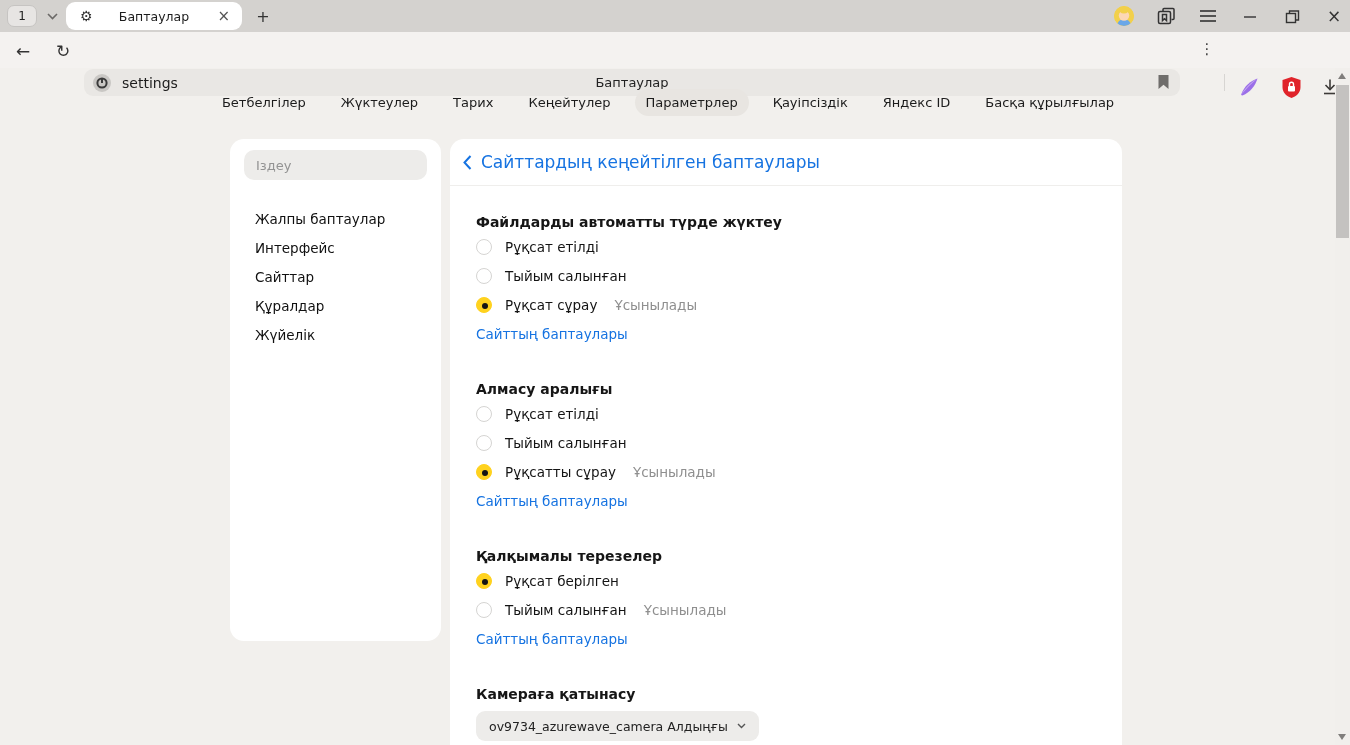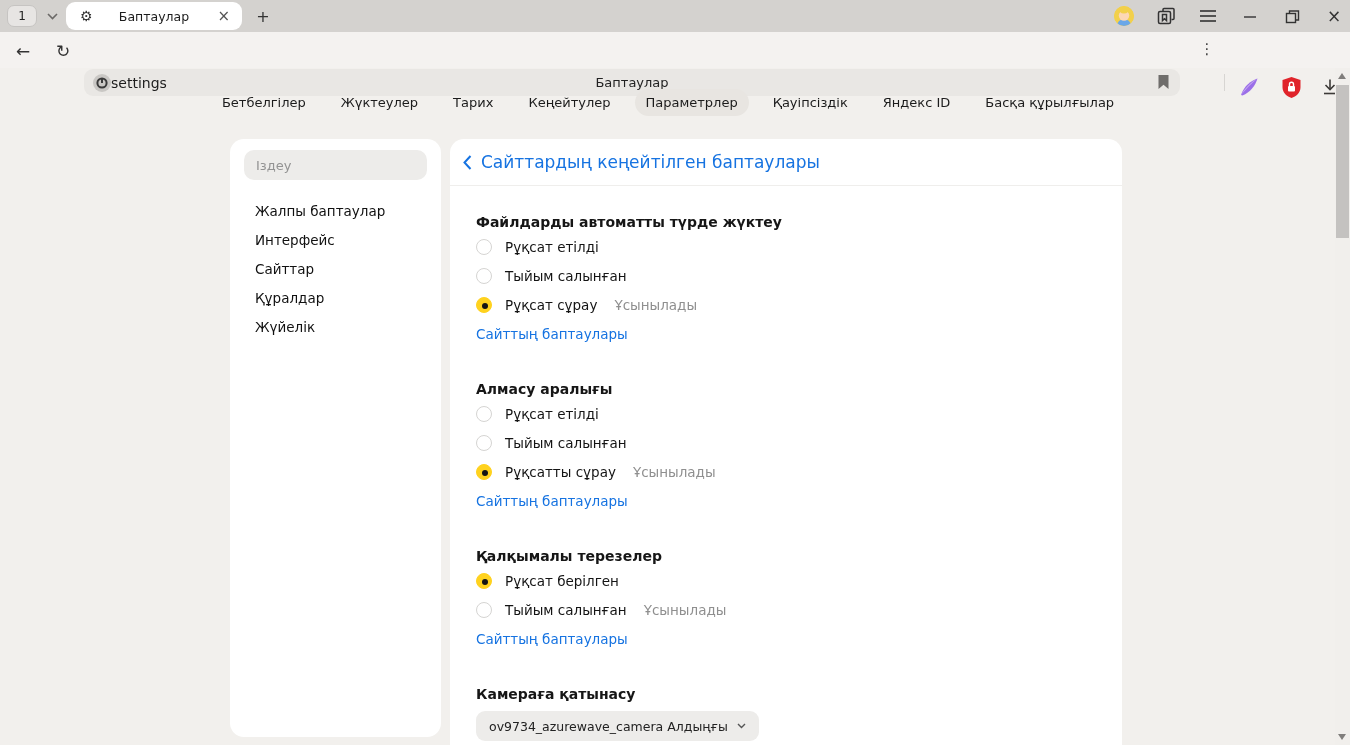--- a/index.html
+++ b/index.html
@@ -18,38 +18,38 @@
   .ts-right { position:absolute; right:6px; top:0; height:32px; display:flex; align-items:center; gap:22px; }
   .ts-icon { width:20px; height:20px; display:flex; align-items:center; justify-content:center; cursor:pointer; }
   .avatar-wrap { width:20px; height:20px; border-radius:50%; overflow:hidden; background:#f2d04b; position:relative; }
   .win-glyph { font-size:17px; color:#333; line-height:1; }
 
   
   .toolbar { position:absolute; left:0; top:32px; width:1350px; height:36px; background:#f4f2f0; }
   .nav-btn { position:absolute; top:8px; width:22px; height:22px; display:flex; align-items:center; justify-content:center; font-size:17px; color:#333; cursor:pointer; }
   .addressbar { position:absolute; left:84px; top:37px; width:1096px; height:27px; background:#e9e7e4; border-radius:9px; display:flex; align-items:center; }
   .site-badge { width:18px; height:18px; border-radius:50%; background:#c9c7c4; margin-left:9px; display:flex; align-items:center; justify-content:center; }
-  .url-text { font-size:14px; color:#1d1d1d; }
+  .url-text { font-size:14px; color:#1d1d1d; margin-left:11px; }
   .ab-center-title { position:absolute; left:0; right:0; text-align:center; font-size:13px; color:#222; pointer-events:none; }
   .ab-bookmark { position:absolute; right:10px; top:5px; cursor:pointer; }
   .tb-kebab { position:absolute; left:1198px; top:8px; width:18px; height:22px; text-align:center; font-size:15px; color:#444; cursor:pointer; }
   .tb-divider { position:absolute; left:1224px; top:42px; width:1px; height:17px; background:#d7d5d2; }
   .tb-ext { position:absolute; top:43px; width:24px; height:24px; display:flex; align-items:center; justify-content:center; cursor:pointer; }
   .dl-badge { position:absolute; right:-6px; bottom:-4px; min-width:13px; height:13px; border-radius:7px; background:#2f8af0; color:#fff; font-size:9px; display:flex; align-items:center; justify-content:center; padding:0 2px; }
 
   
   .settings-nav { position:absolute; left:0; top:89px; width:1336px; display:flex; justify-content:center; gap:13px; }
   .nav-tab { font-size:13px; color:#1c1c1c; padding:6px 11px; border-radius:15px; cursor:pointer; white-space:nowrap; }
   .nav-tab.active { background:#e8e5e1; }
 
   
-  .sidebar-card { position:absolute; left:230px; top:139px; width:211px; height:598px; background:#fff; border-radius:14px; padding:11px 14px; }
+  .sidebar-card { position:absolute; left:230px; top:139px; width:211px; height:502px; background:#fff; border-radius:14px; padding:11px 14px; }
   .search-input { width:100%; height:30px; background:#edecea; border:none; border-radius:10px; padding:0 12px; font-size:13px; color:#222; outline:none; font-family:inherit; }
   .search-input::placeholder { color:#939393; }
-  .side-list { margin-top:16px; }
+  .side-list { margin-top:24px; }
   .side-item { height:29px; display:flex; align-items:center; font-size:13.5px; color:#111; padding-left:11px; cursor:pointer; }
 
   
   .main-card { position:absolute; left:450px; top:139px; width:672px; height:660px; background:#fff; border-radius:14px; overflow:hidden; }
   .mc-header { height:47px; display:flex; align-items:center; gap:9px; padding-left:13px; border-bottom:1px solid #efeeec; cursor:pointer; }
   .mc-title { font-size:17px; color:#1673e1; }
   .mc-body { padding:0 26px; }
   .section { margin-top:26px; }
   .section + .section { margin-top:31px; }
   .section-title { font-size:14px; font-weight:700; color:#161616; line-height:20px; }

